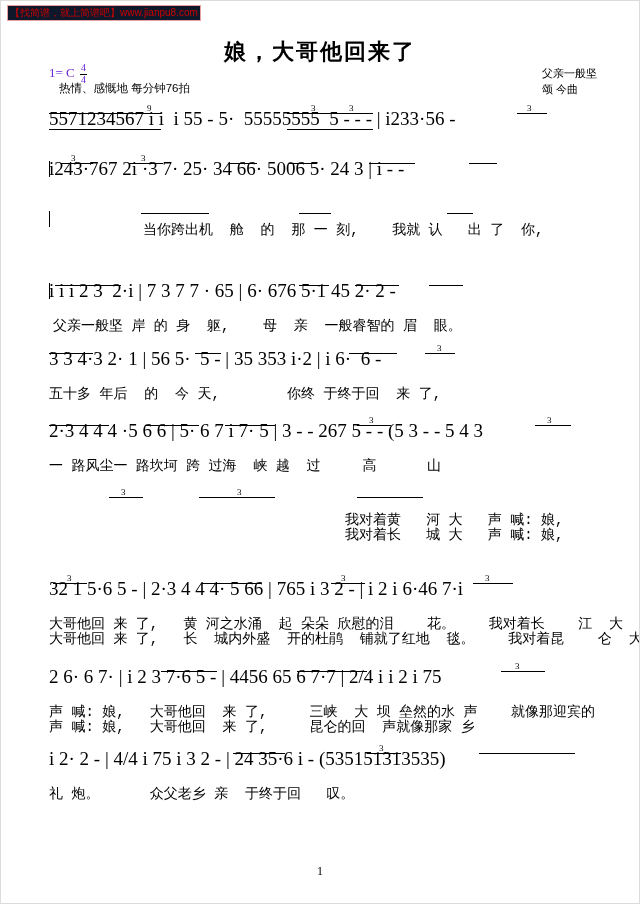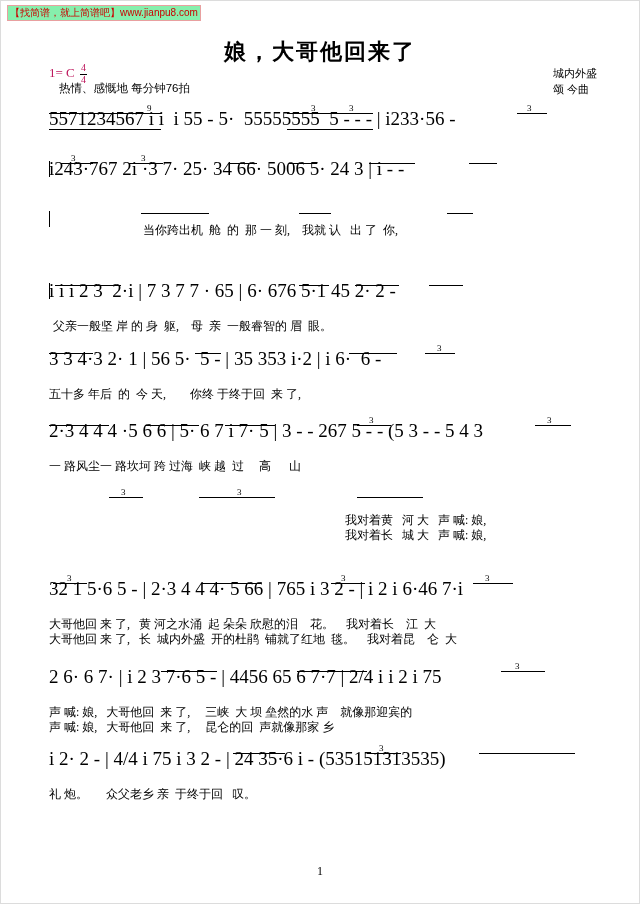--- a/index.html
+++ b/index.html
@@ -24,41 +24,41 @@
     position: absolute;
     left: 6px;
     top: 4px;
     font-family: "Liberation Sans", sans-serif;
     font-size: 10px;
     color: #cc0000;
     white-space: nowrap;
     letter-spacing: 0px;
     border: 1px solid #e8a0a0;
     padding: 0px 2px;
-    background: #86efac;
+    background: #0f172a;
   }
   .title {
     position: absolute;
     left: 0;
     right: 0;
     top: 36px;
     text-align: center;
     font-family: "Liberation Serif", serif;
     font-size: 22px;
     font-weight: bold;
     color: #000;
     letter-spacing: 2px;
   }
   .key-sig {
     position: absolute;
     left: 48px;
     top: 62px;
     font-family: "Liberation Serif", serif;
     font-size: 13px;
-    color: #be185d;
+    color: #6d28d9;
     white-space: nowrap;
   }
   .key-sig .frac {
     display: inline-block;
     vertical-align: middle;
     text-align: center;
     font-size: 10px;
     line-height: 1.05;
     margin-left: 2px;
   }
@@ -95,22 +95,22 @@
     font-family: "Liberation Serif", serif;
     font-size: 19px;
     color: #000;
     white-space: pre;
     letter-spacing: 0px;
     line-height: 20px;
     height: 24px;
     position: relative;
   }
   .lyr {
-    font-family: Liberation Serif, serif;
-    font-size: 12px;
+    font-family: Liberation Mono, monospace;
+    font-size: 14px;
     color: #000;
     white-space: pre;
     letter-spacing: 0px;
     line-height: 15px;
     height: 15px;
   }
   .beam {
     position: absolute;
     border-top: 1px solid #000;
     height: 0;
@@ -153,21 +153,21 @@
     <span>1= C</span>
     <span class="frac">
       <span class="num">4</span>
       <span class="den">4</span>
     </span>
   </div>
 
   <div class="tempo">热情、感慨地 每分钟76拍</div>
 
   <div class="credits">
-    <div>城内外盛</div>
+    <div>父亲一般坚</div>
     <div>颂  今曲</div>
   </div>
 
   <div class="row" style="top:108px;">
     <div class="notes">5571234567 i i  i 55 - 5·  55555555  5 - - - | i233·56 -</div>
     <div class="beam" style="left:0px; top:4px; width:112px;"></div>
     <div class="beam" style="left:0px; top:20px; width:112px;"></div>
     <div class="tuplet-num" style="left:98px; top:-6px;">9</div>
     <div class="beam" style="left:238px; top:4px; width:86px;"></div>
     <div class="beam" style="left:238px; top:20px; width:86px;"></div>

